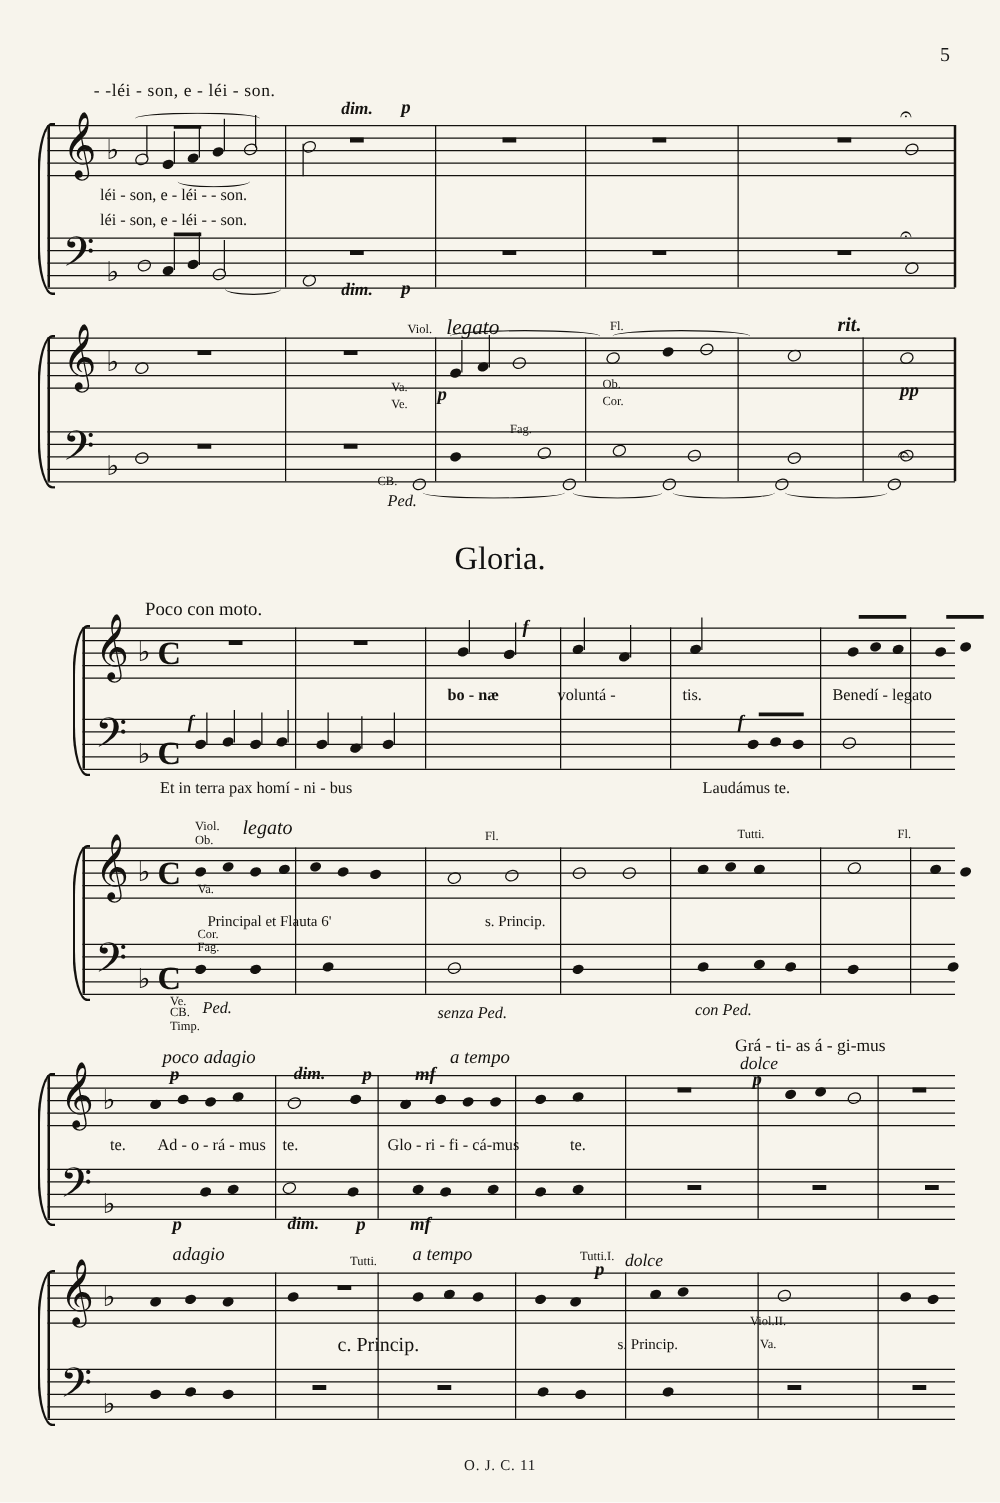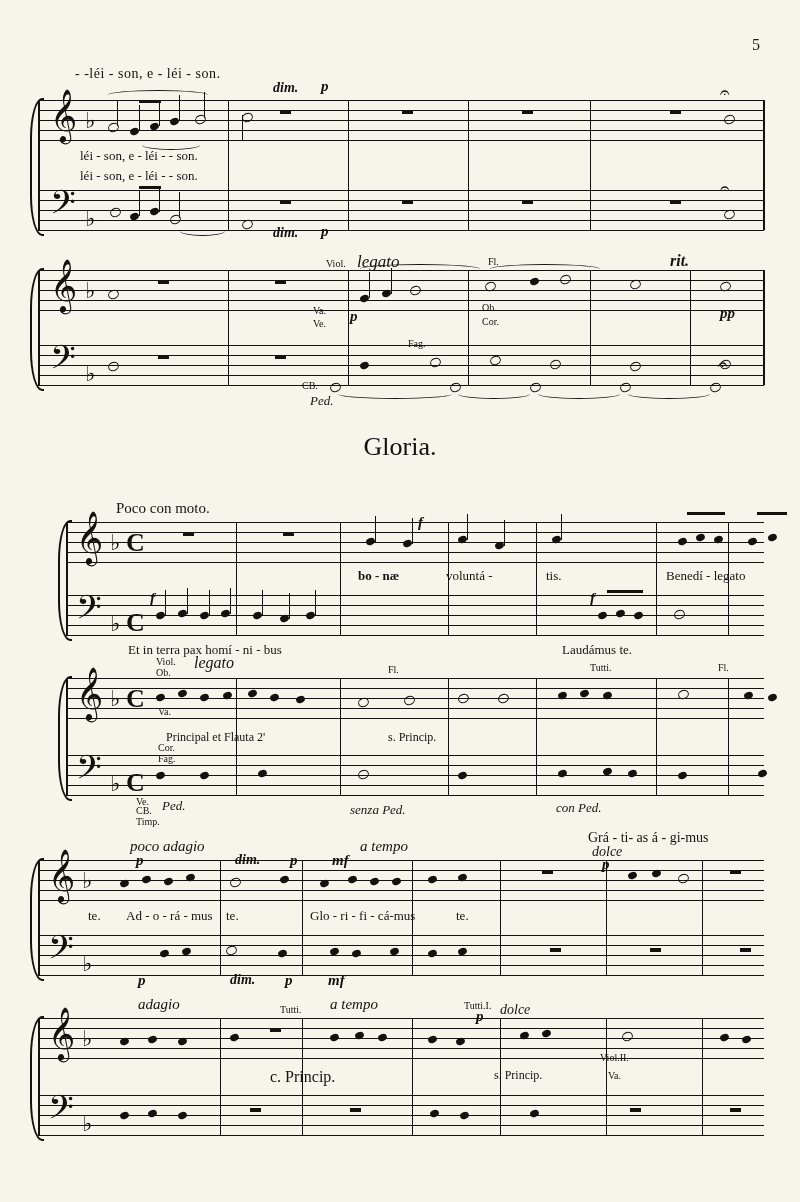--- a/index.html
+++ b/index.html
@@ -374,21 +374,21 @@
     <div class="dyn" style="left:320px; top:58px;">p</div>
     <div class="dyn" style="left:690px; top:55px;">pp</div>
     <div class="instr" style="left:272px; top:130px;">CB.</div>
     <div class="ped" style="left:280px; top:143px;">Ped.</div>
 
     <div class="fermata" style="left:688px; top:104px;">𝄐</div>
   </div>
 
   <div class="section-title" style="top:432px;">Gloria.</div>
 
-  <div class="system" style="left:58px; top:500px; width:712px; height:145px;">
+  <div class="system" style="left:58px; top:480px; width:712px; height:145px;">
 
     <div class="tempo" style="left:58px; top:0px;">Poco con moto.</div>
 
     <div class="staff" style="top:22px; height:40px; left:8px; right:6px;">
       <div class="line" style="top:0px;"></div>
       <div class="line" style="top:10px;"></div>
       <div class="line" style="top:20px;"></div>
       <div class="line" style="top:30px;"></div>
       <div class="line" style="top:40px;"></div>
     </div>
@@ -534,21 +534,21 @@
     <div class="nh" style="left:620px; top:122px;"></div>
     <div class="nh" style="left:700px; top:120px;"></div>
 
     <div class="instr" style="left:98px; top:6px;">Viol.</div>
     <div class="instr" style="left:98px; top:17px;">Ob.</div>
     <div class="expr" style="left:136px; top:4px; font-size:16px;">legato</div>
     <div class="instr" style="left:330px; top:14px;">Fl.</div>
     <div class="instr" style="left:532px; top:12px;">Tutti.</div>
     <div class="instr" style="left:660px; top:12px;">Fl.</div>
     <div class="instr" style="left:100px; top:56px;">Va.</div>
-    <div class="instr" style="left:108px; top:80px; font-size:12px;">Principal et Flauta 2'</div>
+    <div class="instr" style="left:108px; top:80px; font-size:12px;">Principal et Flauta 6'</div>
     <div class="instr" style="left:330px; top:80px; font-size:12px;">s. Princip.</div>
     <div class="instr" style="left:100px; top:92px;">Cor.</div>
     <div class="instr" style="left:100px; top:103px;">Fag.</div>
     <div class="instr" style="left:78px; top:146px;">Ve.</div>
     <div class="instr" style="left:78px; top:155px;">CB.</div>
     <div class="instr" style="left:78px; top:166px;">Timp.</div>
     <div class="ped" style="left:104px; top:148px;">Ped.</div>
     <div class="ped" style="left:292px; top:152px;">senza Ped.</div>
     <div class="ped" style="left:498px; top:150px;">con Ped.</div>
   </div>
@@ -702,14 +702,15 @@
     <div class="expr" style="left:300px; top:6px; font-size:15px;">a tempo</div>
     <div class="instr" style="left:434px; top:10px;">Tutti.I.</div>
     <div class="dyn" style="left:446px; top:18px;">p</div>
     <div class="expr" style="left:470px; top:12px; font-size:14px;">dolce</div>
     <div class="instr" style="left:240px; top:78px; font-size:16px;">c. Princip.</div>
     <div class="instr" style="left:464px; top:78px; font-size:12px;">s. Princip.</div>
     <div class="instr" style="left:570px; top:62px;">Viol.II.</div>
     <div class="instr" style="left:578px; top:80px;">Va.</div>
   </div>
 
+  <div class="plate-mark">O. J. C. 11</div>
 
 </div>
 
 </body></html>

